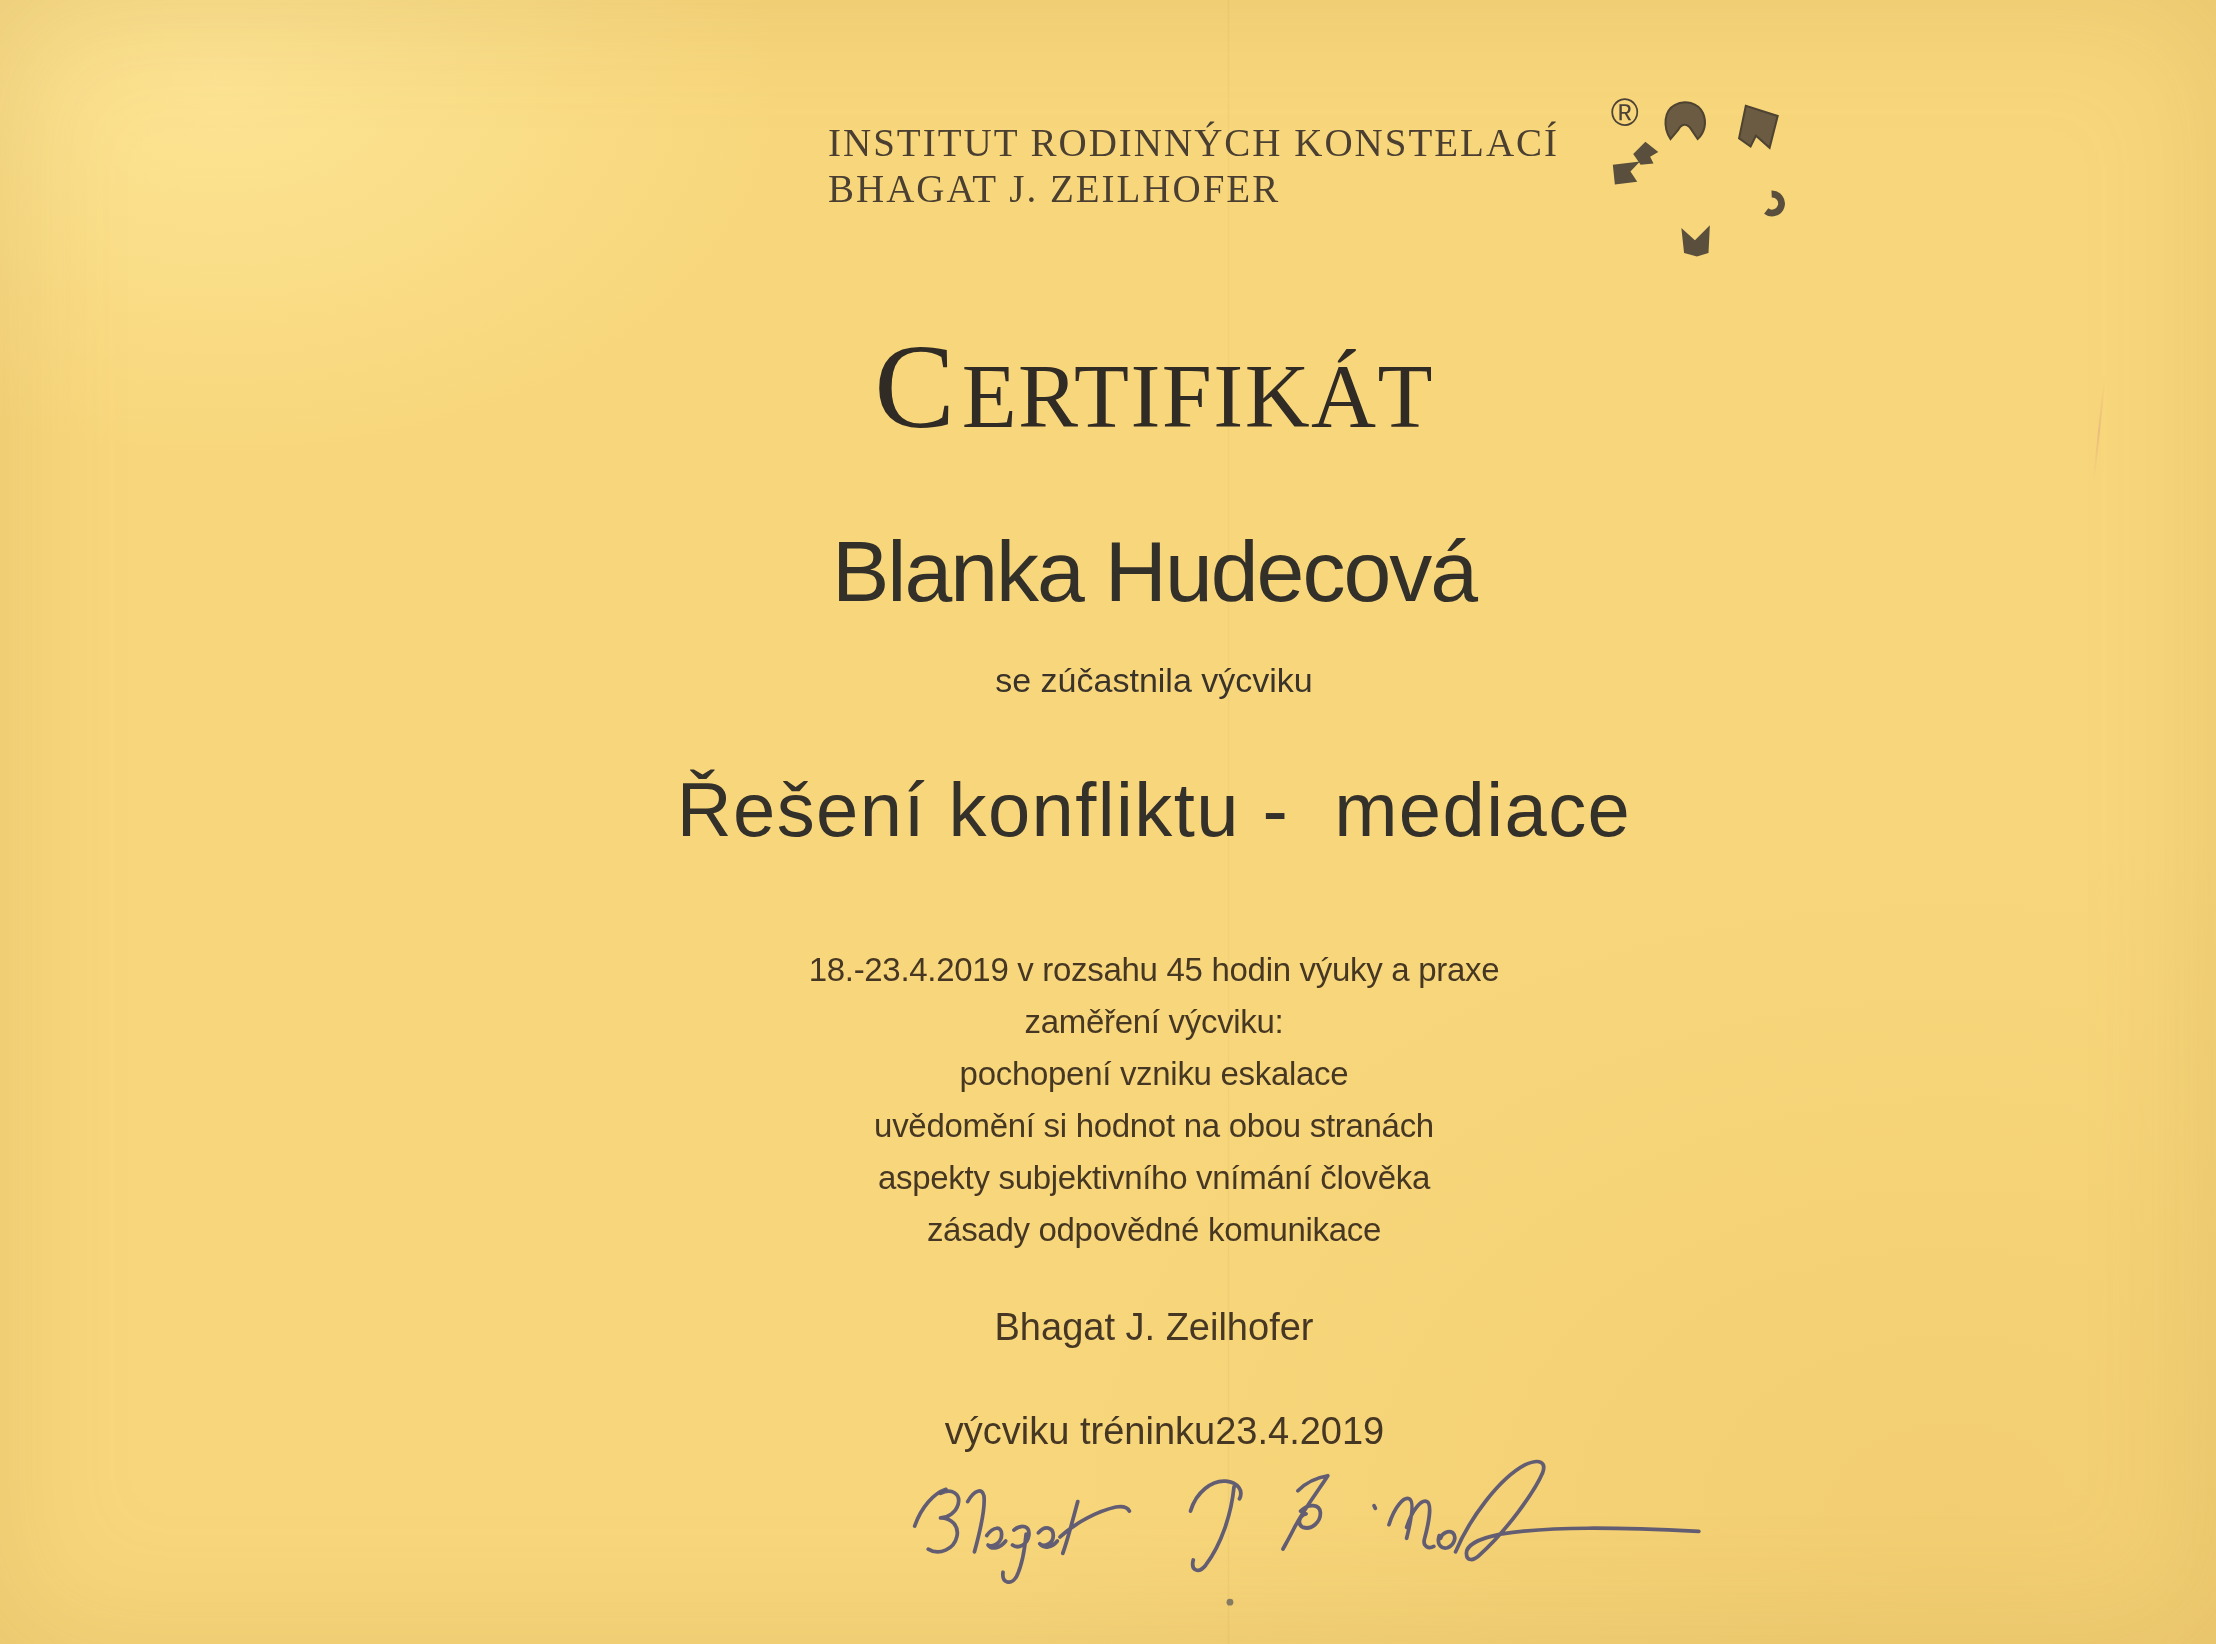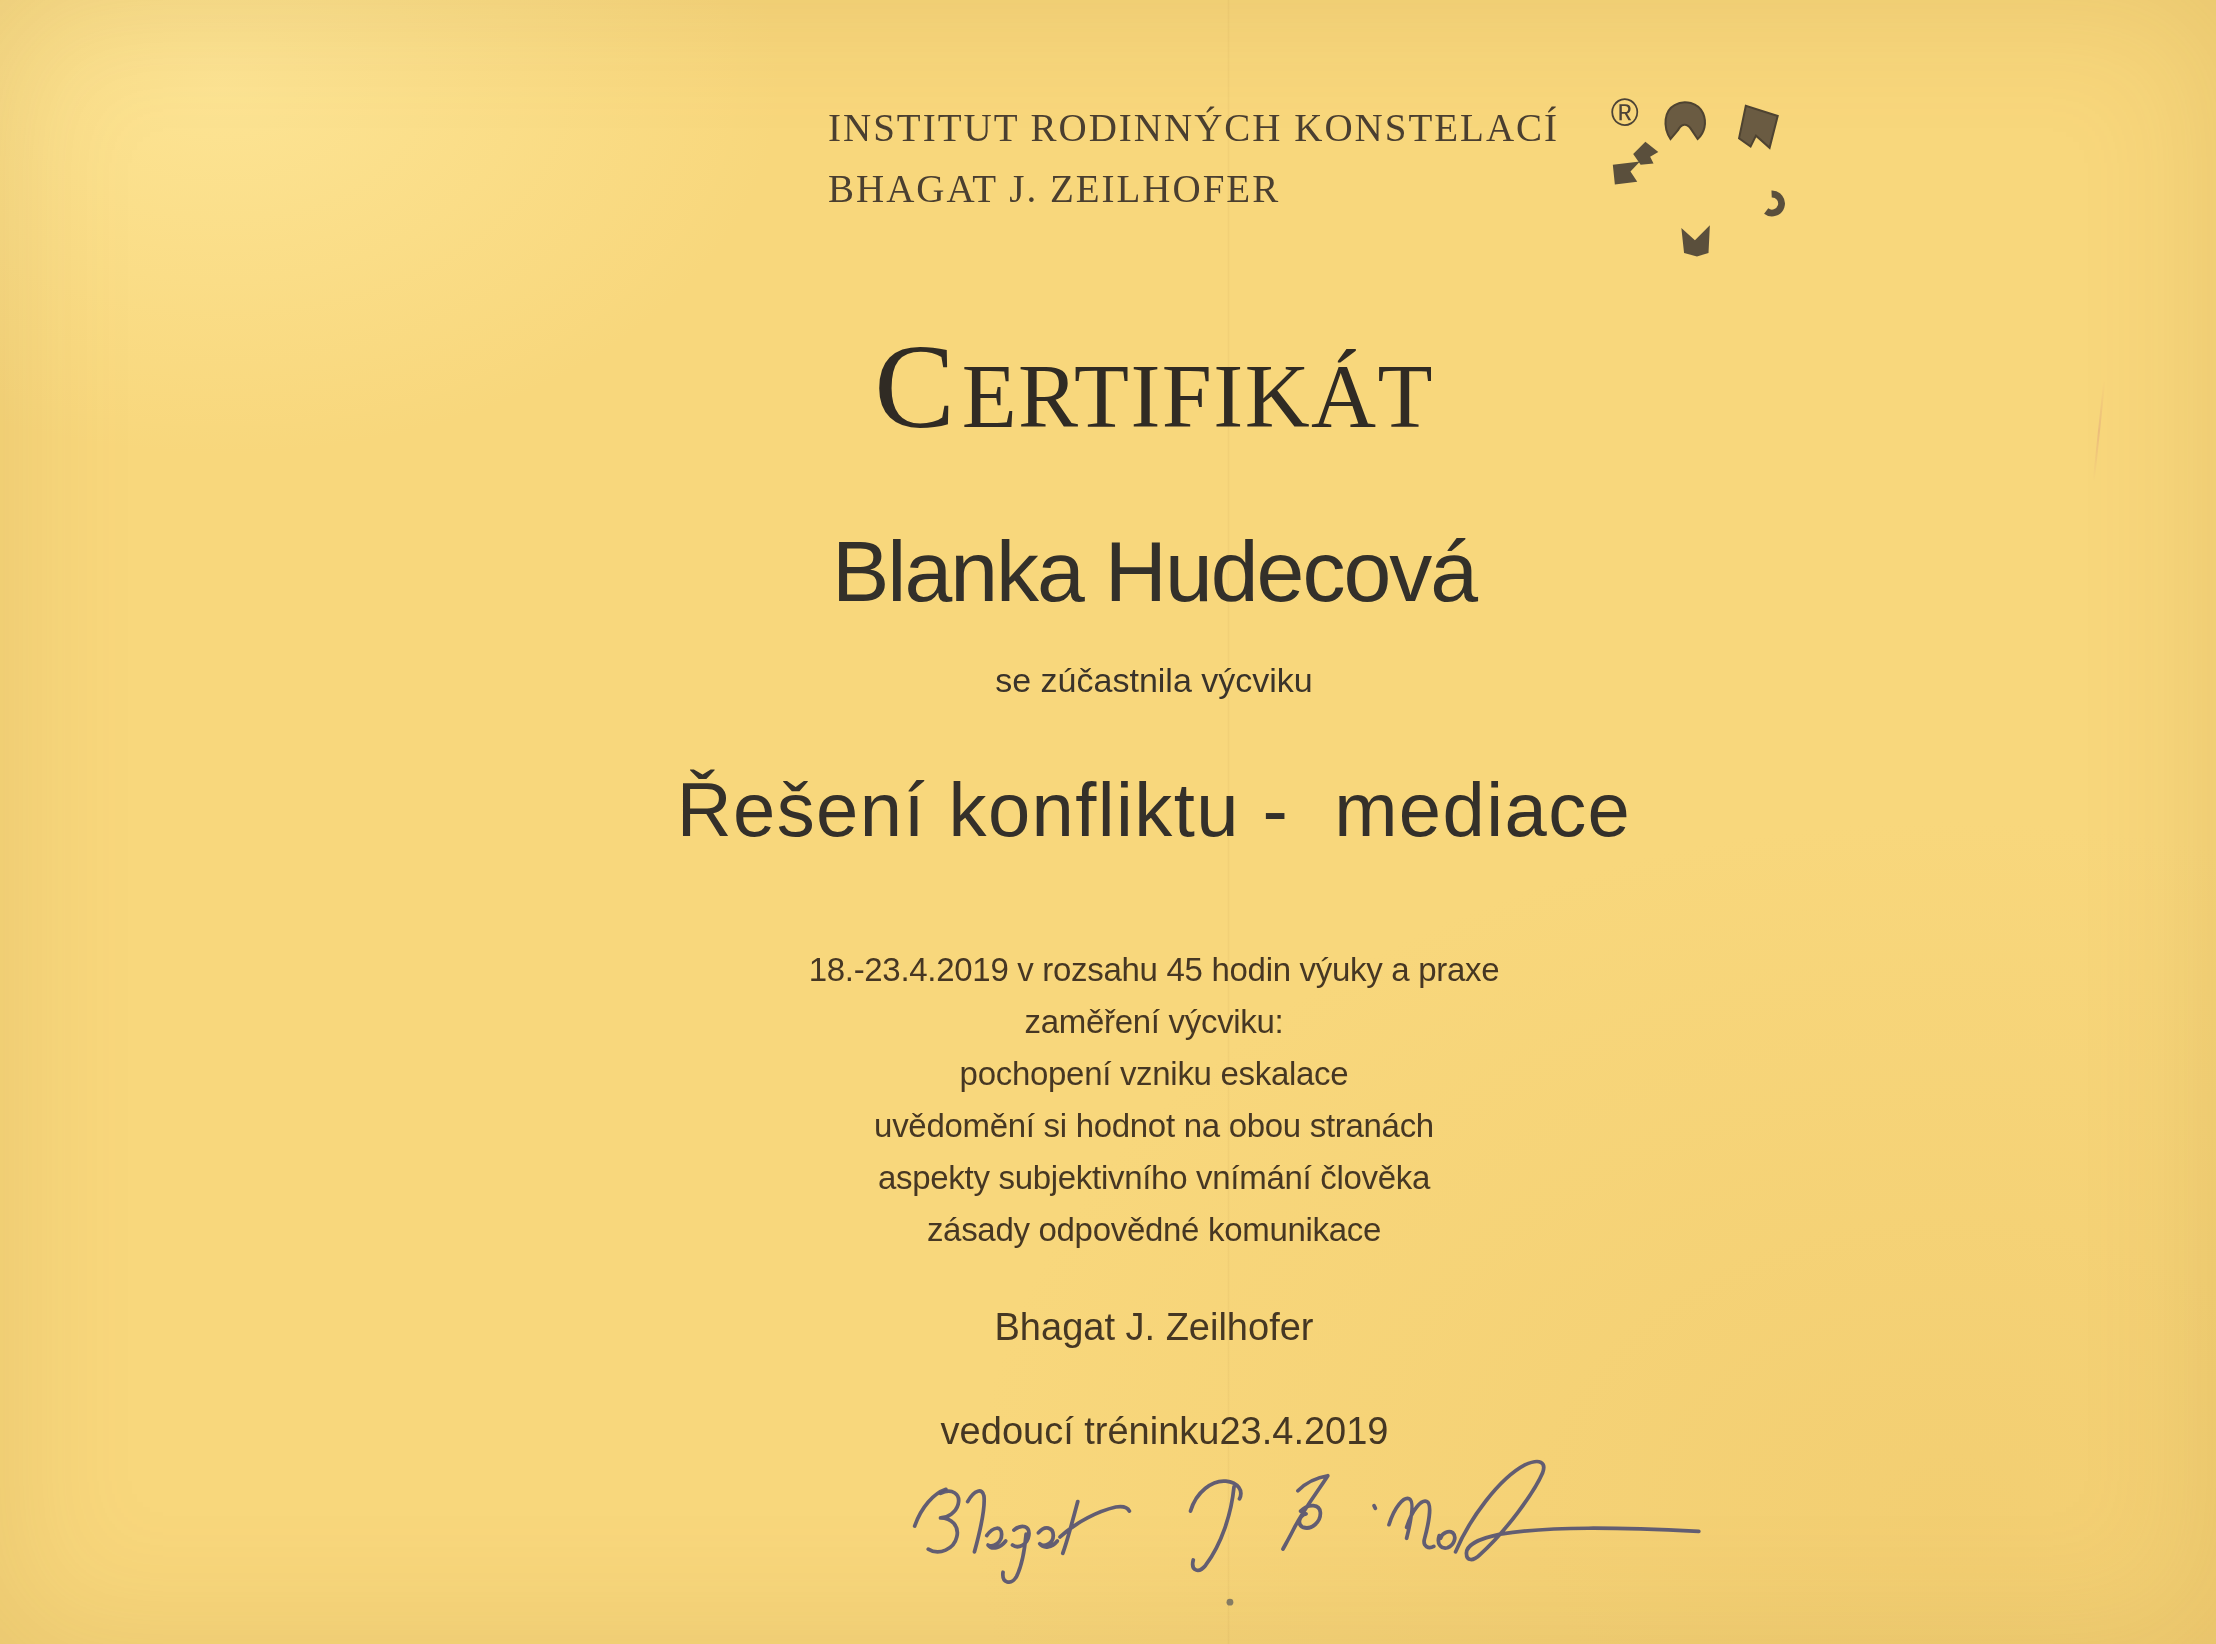--- a/index.html
+++ b/index.html
@@ -32,21 +32,21 @@
     position:absolute;left:46px;width:2216px;
     text-align:center;line-height:1.2;
   }
   .header-block{
     position:absolute;left:828px;top:102px;
     font-family:"Liberation Serif", serif;
     color:#4a3f30;
     letter-spacing:2px;
     font-size:39px;line-height:1;
   }
-  .header-line1{position:absolute;left:0;top:6px;white-space:nowrap;}
+  .header-line1{position:absolute;left:0;top:21px;white-space:nowrap;}
   .header-line2{position:absolute;left:0;top:67px;white-space:nowrap;}
   .cert-title{
     top:314px;
     font-family:"Liberation Serif", serif;
     font-size:90px;letter-spacing:1.4px;
     color:#302b24;line-height:1.2;
     white-space:nowrap;
   }
   .cert-title::first-letter{
     font-size:121px;letter-spacing:6.8px;
@@ -122,21 +122,21 @@
   <div>zaměření výcviku:</div>
   <div>pochopení vzniku eskalace</div>
   <div>uvědomění si hodnot na obou stranách</div>
   <div>aspekty subjektivního vnímání člověka</div>
   <div>zásady odpovědné komunikace</div>
 </div>
 
 <div class="cx issuer-name">Bhagat J. Zeilhofer</div>
 
 <div class="cx issuer-line">
-  <span>vedoucí tréninku</span><span class="issuer-date">23.4.2019</span>
+  <span>výcviku tréninku</span><span class="issuer-date">23.4.2019</span>
 </div>
 
 <svg class="signature-svg" width="829" height="170" viewBox="0 0 1220 250" xmlns="http://www.w3.org/2000/svg">
 
   <path class="sig-stroke" d="M 26 128 C 36 100 54 80 72 74"></path>
   <path class="sig-stroke" d="M 64 80 C 80 72 94 80 90 96 C 87 108 74 116 64 116 C 80 116 92 128 88 144 C 84 162 62 172 46 162"></path>
 
   <path class="sig-stroke" d="M 104 92 C 114 74 126 72 128 84 C 130 102 120 144 114 166"></path>
 
   <path class="sig-stroke" d="M 132 142 C 142 128 154 128 154 140 C 154 152 142 160 134 156 C 140 164 152 160 160 150"></path>

